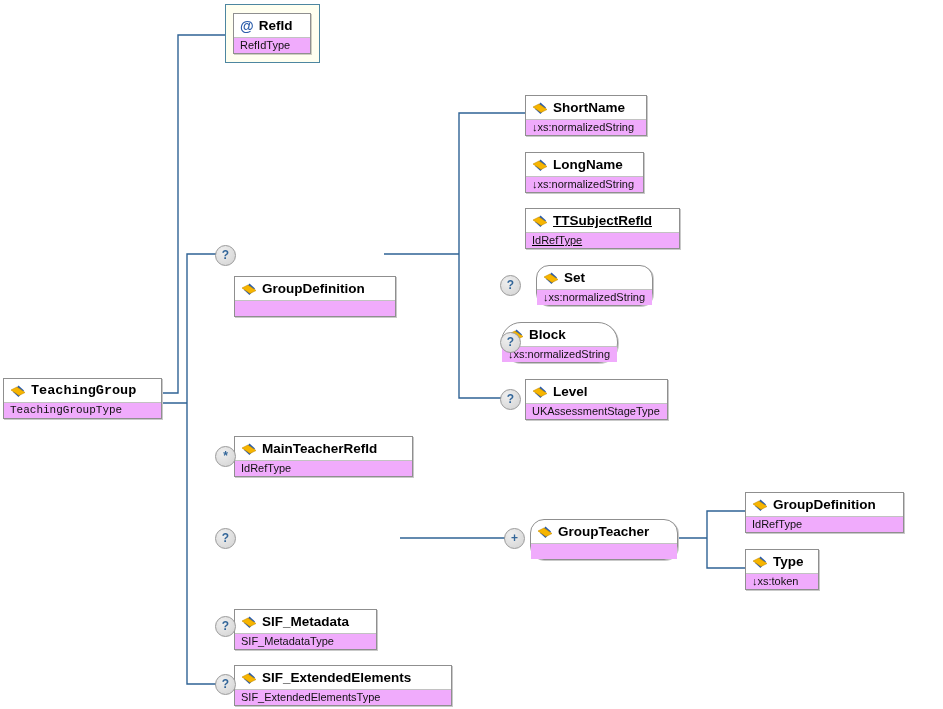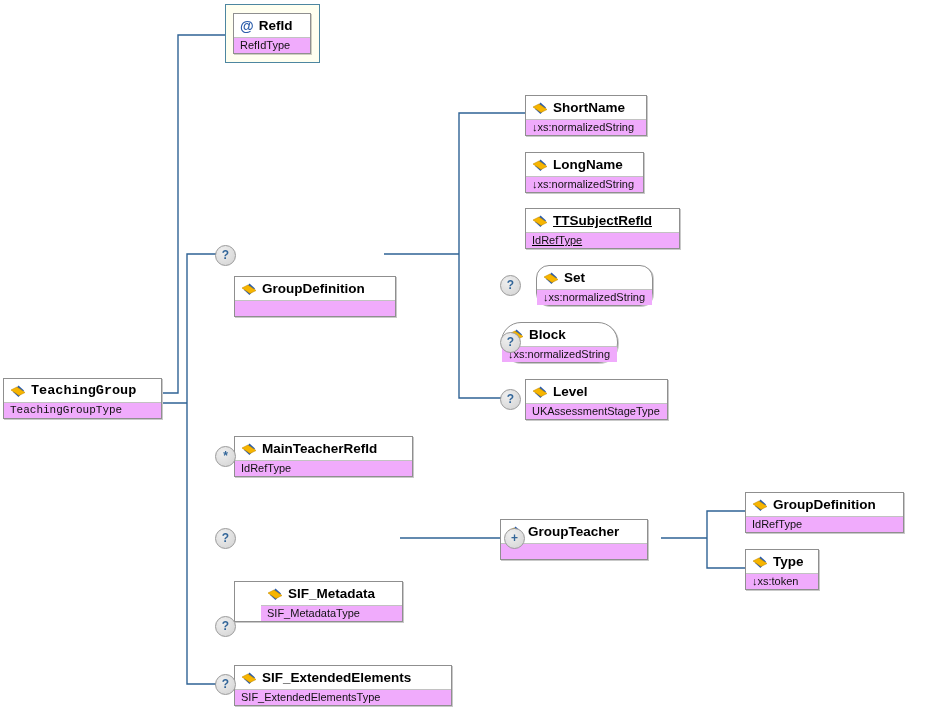--- a/index.html
+++ b/index.html
@@ -168,21 +168,21 @@
           </svg>
         </span>
       <span>MainTeacherRefId</span>
     </div>
     <div class="band">IdRefType</div>
   </div>
   <div class="badge" style="left:215px;top:446px;">*</div>
 
   <div class="badge" style="left:215px;top:528px;">?</div>
 
-  <div class="node" style="left:500px;top:519px;min-width:146px;">
+  <div class="node" style="left:530px;top:519px;min-width:146px;border-radius:14px;">
     <div class="title">
       <span class="eicon">
           <svg viewBox="0 0 16 14" width="16" height="14">
             <path d="M3 8 L8.5 1.5 L14 6.5 L8.5 13 Z" fill="#2a5caa"></path>
             <path d="M1 6 L7 3 L15 8.5 L9 11.5 Z" fill="#f7b500" stroke="#c98f00" stroke-width="0.6"></path>
           </svg>
         </span>
       <span>GroupTeacher</span>
     </div>
     <div class="band"></div>
@@ -208,21 +208,21 @@
           <svg viewBox="0 0 16 14" width="16" height="14">
             <path d="M3 8 L8.5 1.5 L14 6.5 L8.5 13 Z" fill="#2a5caa"></path>
             <path d="M1 6 L7 3 L15 8.5 L9 11.5 Z" fill="#f7b500" stroke="#c98f00" stroke-width="0.6"></path>
           </svg>
         </span>
       <span>Type</span>
     </div>
     <div class="band">↓xs:token</div>
   </div>
 
-  <div class="node" style="left:234px;top:581px;min-width:141px;padding-left:26px;">
+  <div class="node" style="left:234px;top:609px;min-width:141px;">
     <div class="title">
       <span class="eicon">
           <svg viewBox="0 0 16 14" width="16" height="14">
             <path d="M3 8 L8.5 1.5 L14 6.5 L8.5 13 Z" fill="#2a5caa"></path>
             <path d="M1 6 L7 3 L15 8.5 L9 11.5 Z" fill="#f7b500" stroke="#c98f00" stroke-width="0.6"></path>
           </svg>
         </span>
       <span>SIF_Metadata</span>
     </div>
     <div class="band">SIF_MetadataType</div>

